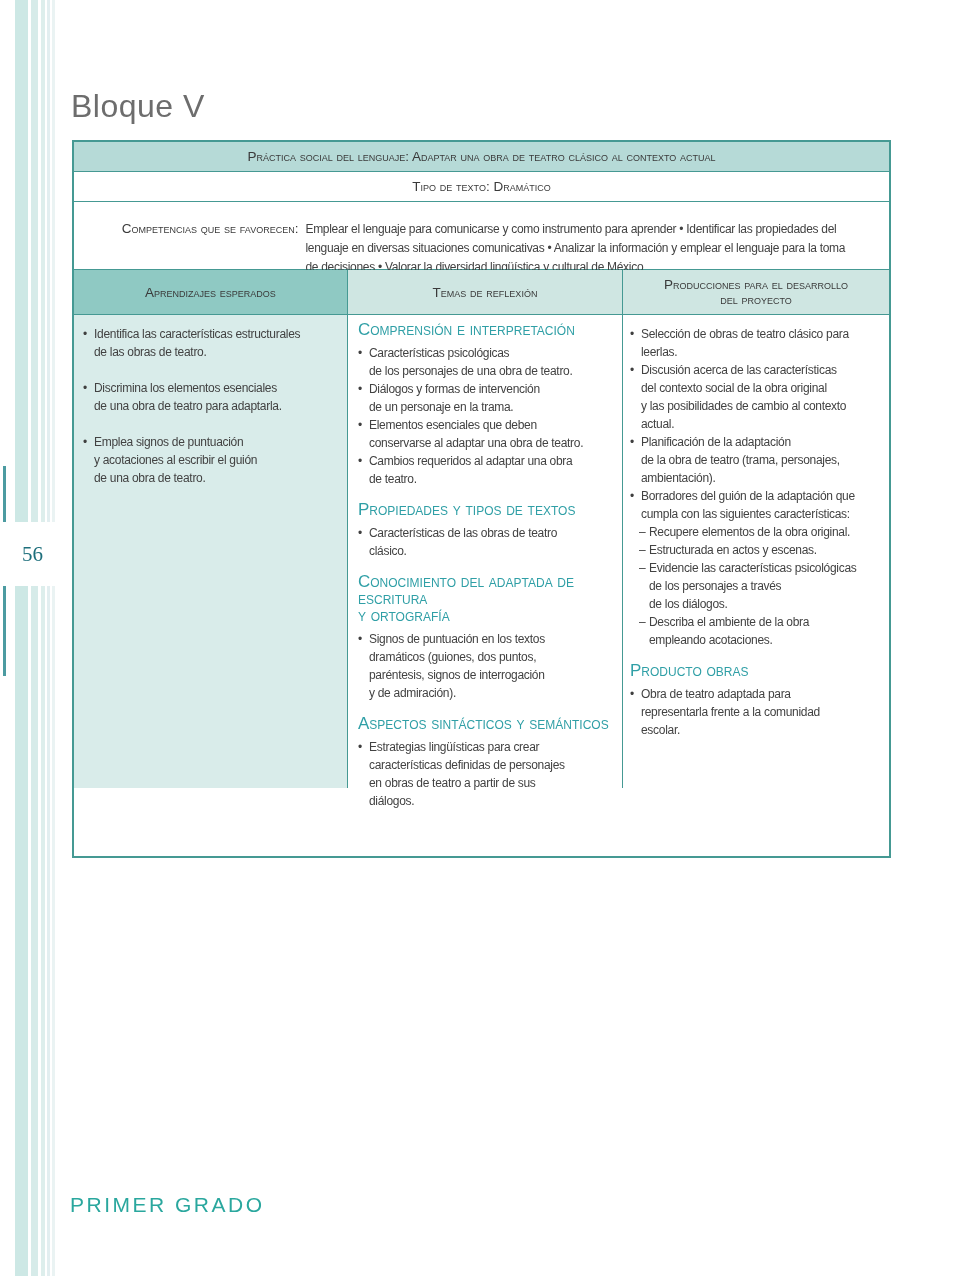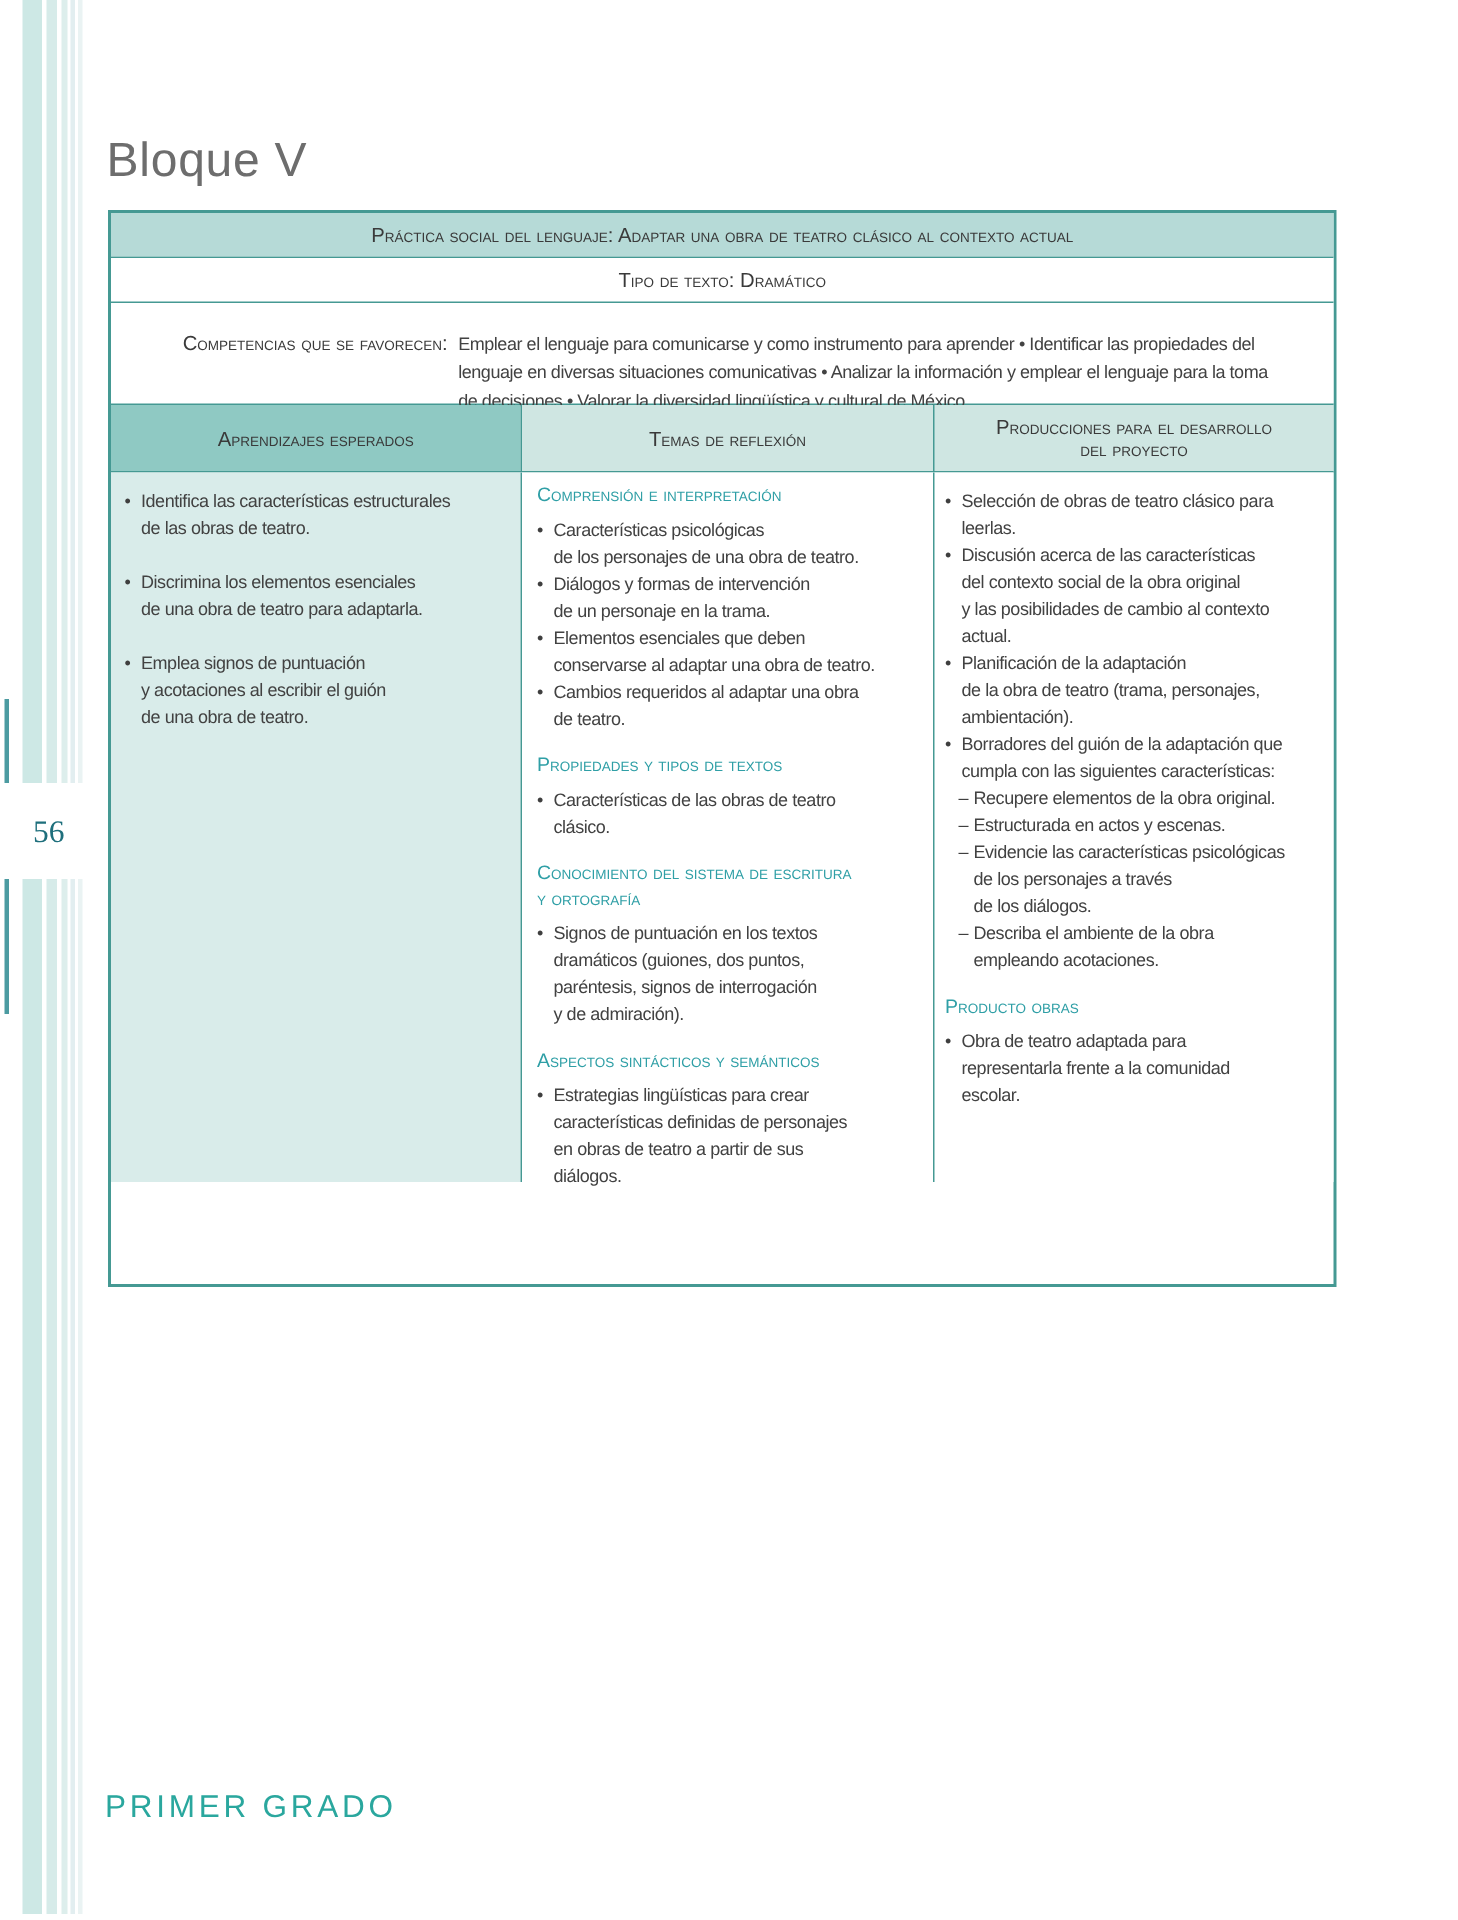--- a/index.html
+++ b/index.html
@@ -53,21 +53,21 @@
   .c2{width:275px;background:#ffffff;border-left:1.5px solid #459993;padding:6px 5px 0 10px;}
   .c3{flex:1;background:#ffffff;border-left:1.5px solid #459993;padding:10px 4px 0 7px;}
 
   .li{position:relative;padding-left:11px;line-height:18px;}
   .li::before{content:"\2022";position:absolute;left:0;top:0;}
   .li .t{white-space:pre-line;color:#424242;}
   .c1 .li{margin-bottom:18px;}
   .sub{position:relative;padding-left:10px;margin-left:9px;line-height:18px;}
   .sub::before{content:"\2013";position:absolute;left:0;top:0;}
   .sub .t{white-space:pre-line;color:#424242;}
-  .sec-h{font-variant:small-caps;letter-spacing:0;color:#2f9fa6;font-size:13px;
+  .sec-h{font-variant:small-caps;letter-spacing:0;color:#2f9fa6;font-size:17px;
          line-height:17px;margin:0 0 6px 0;white-space:pre-line;}
   .mt{margin-top:13px;}
 </style>
 </head>
 <body>
 
 <div class="page">
 
   <div class="stripe s1"></div>
   <div class="stripe s2"></div>
@@ -132,21 +132,21 @@
 de un personaje en la trama.</span></div>
         <div class="li"><span class="t">Elementos esenciales que deben
 conservarse al adaptar una obra de teatro.</span></div>
         <div class="li"><span class="t">Cambios requeridos al adaptar una obra
 de teatro.</span></div>
 
         <div class="sec-h mt">Propiedades y tipos de textos</div>
         <div class="li"><span class="t">Características de las obras de teatro
 clásico.</span></div>
 
-        <div class="sec-h mt">Conocimiento del sistema de escritura
+        <div class="sec-h mt">Conocimiento del adaptada de escritura
 y ortografía</div>
         <div class="li"><span class="t">Signos de puntuación en los textos
 dramáticos (guiones, dos puntos,
 paréntesis, signos de interrogación
 y de admiración).</span></div>
 
         <div class="sec-h mt">Aspectos sintácticos y semánticos</div>
         <div class="li"><span class="t">Estrategias lingüísticas para crear
 características definidas de personajes
 en obras de teatro a partir de sus

